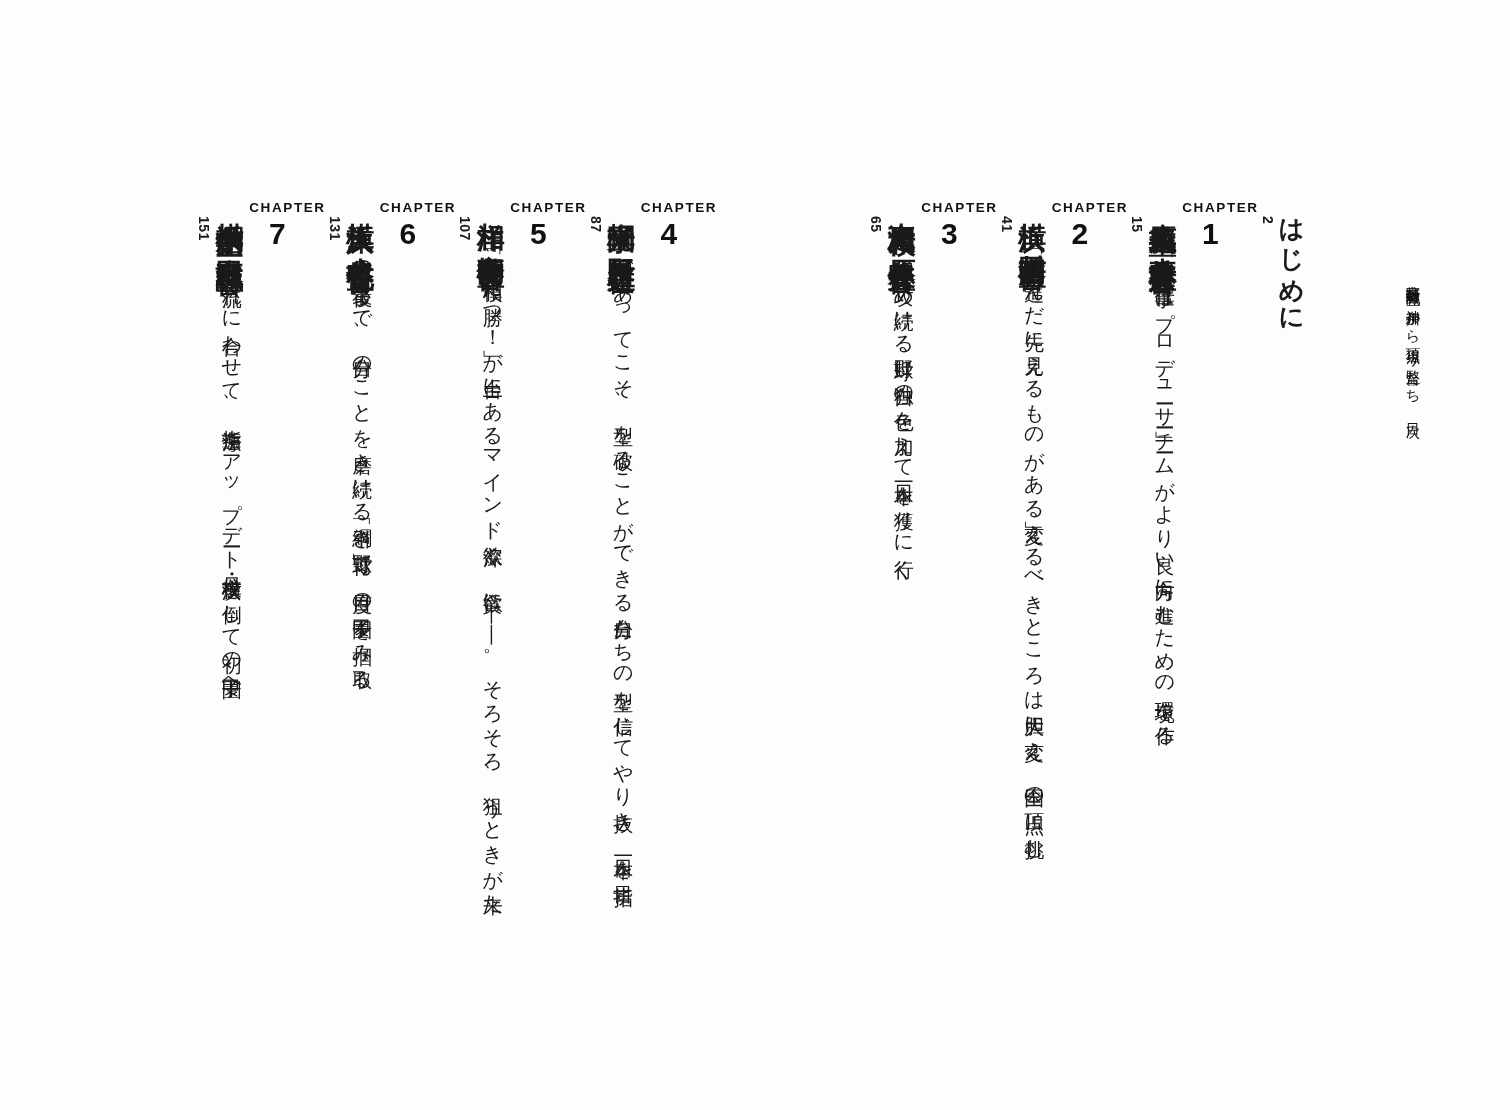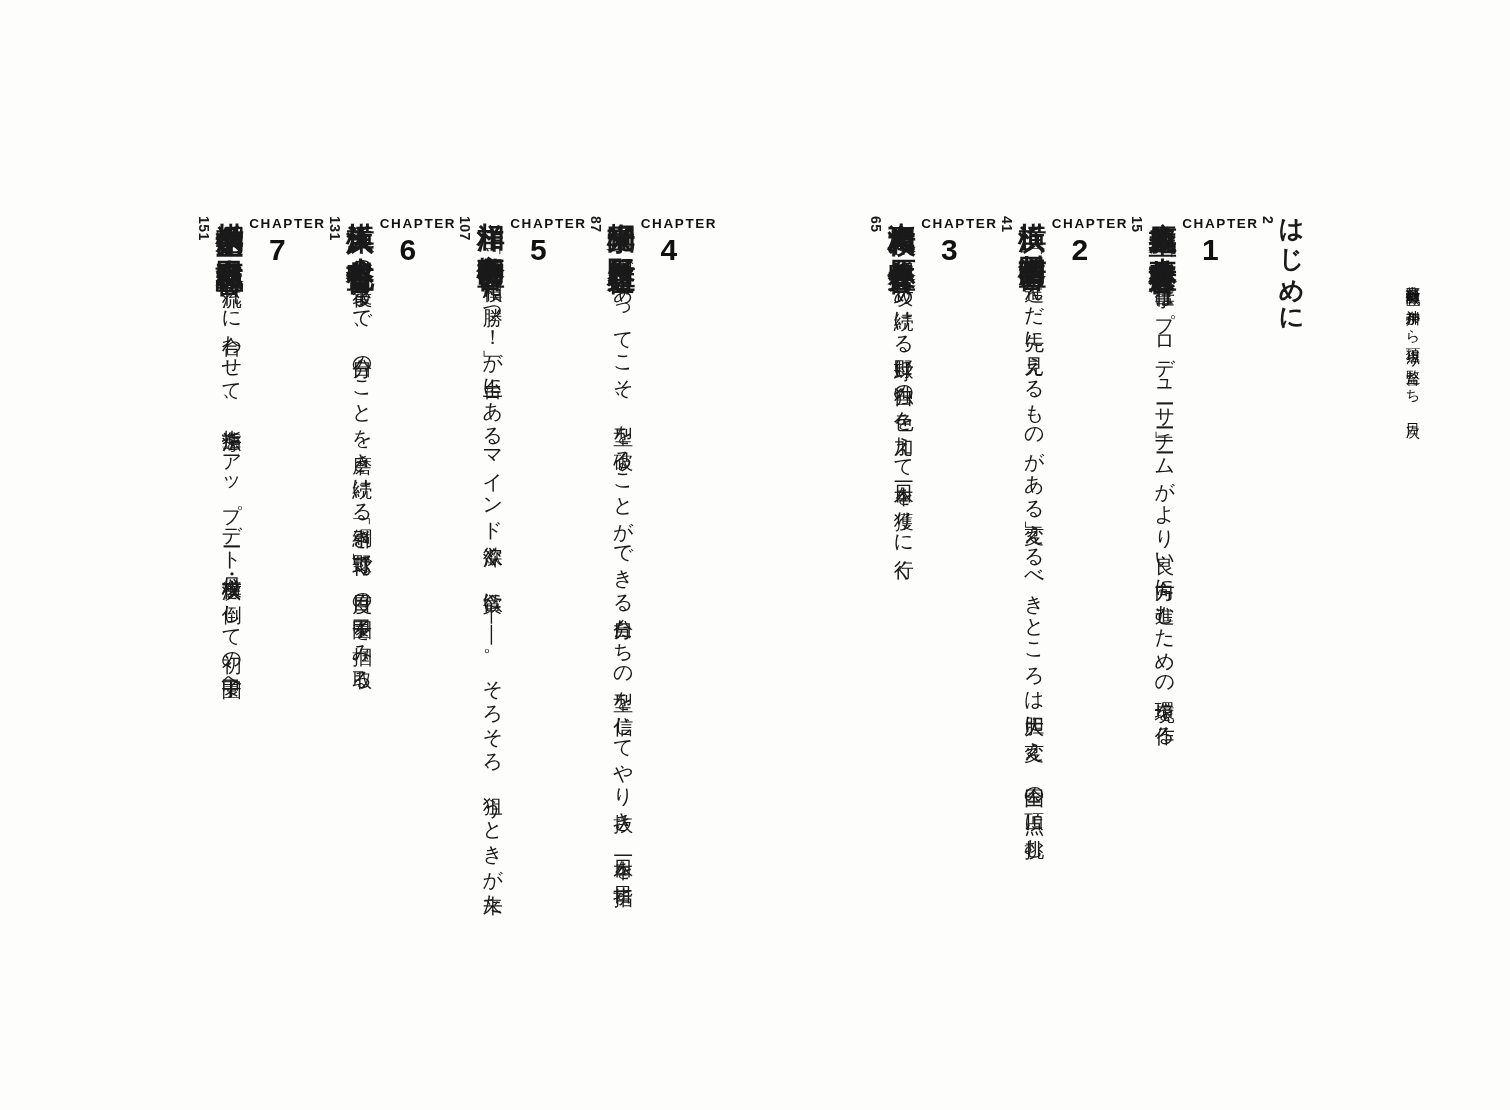--- a/index.html
+++ b/index.html
@@ -49,21 +49,21 @@
     display: flex;
     flex-direction: row-reverse;
     align-items: flex-start;
     margin-left: 6px;
     position: relative;
   }
 
   
   .chap-label {
     width: 56px;
-    margin-top: 16px;
+    margin-top: 0px;
     margin-right: 4px;
     margin-left: 2px;
     text-align: center;
     font-family: "Liberation Sans", "DejaVu Sans", sans-serif;
   }
   .chap-word {
     font-size: 13.5px;
     font-weight: 700;
     letter-spacing: 1.6px;
     color: #111;

